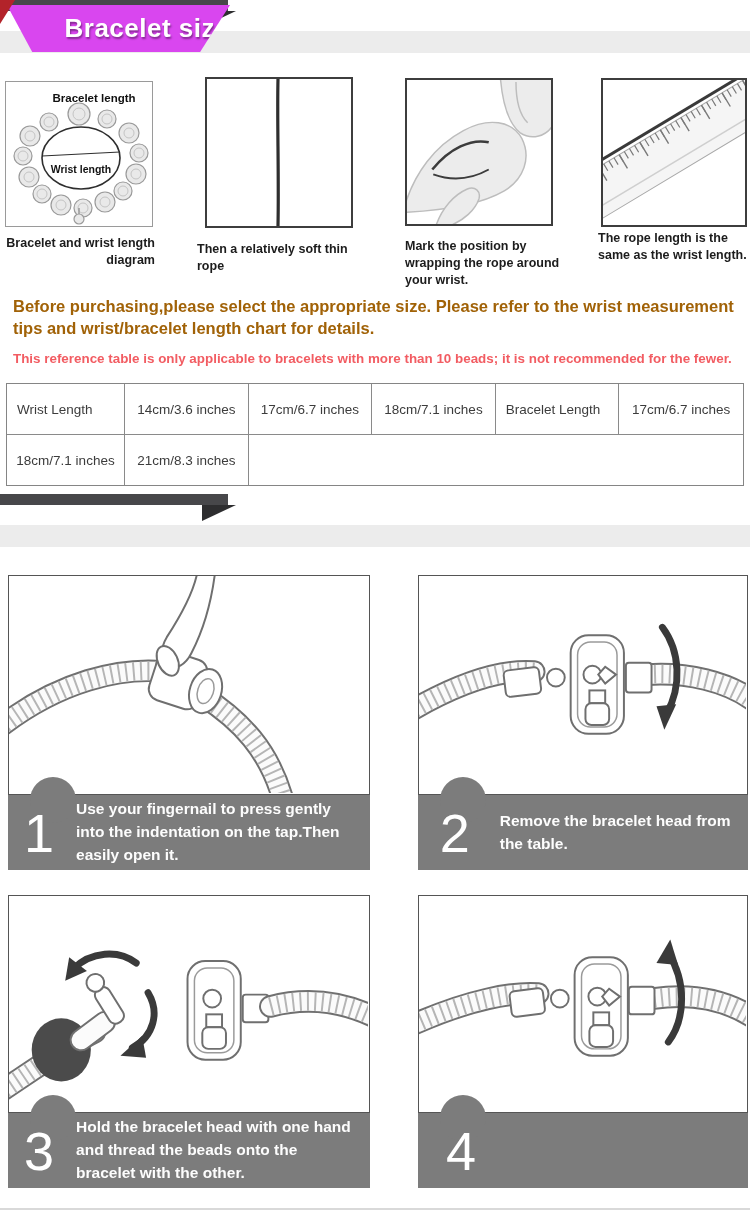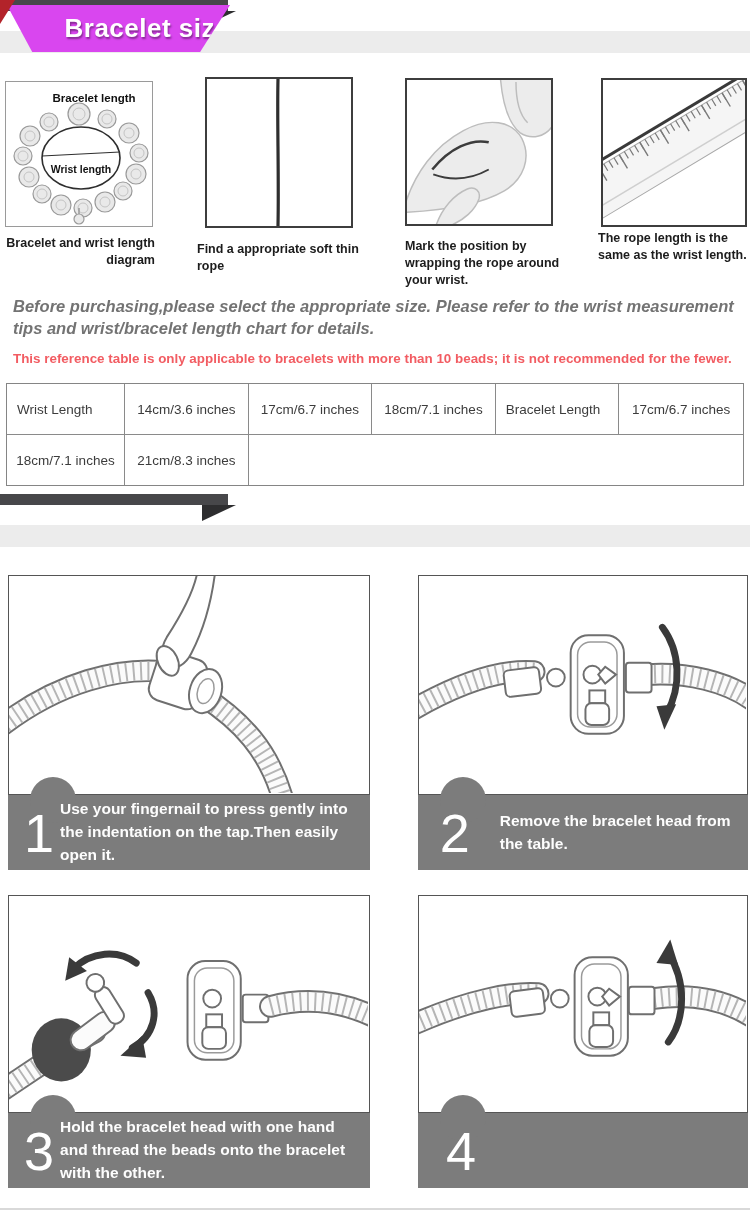--- a/index.html
+++ b/index.html
@@ -21,42 +21,42 @@
                 text-shadow:1px 2px 2px rgba(0,0,0,.4);}
 
   
   .imgbox{position:absolute;background:#fff;box-sizing:border-box;}
   .b1{border:1px solid #9a9a9a;} .b2{border:2px solid #3d3d3d;}
   .cap{position:absolute;font-size:12.5px;font-weight:bold;color:#1c1c1c;line-height:1.35;}
   .ctr{text-align:right;}
 
   
   .note-bold{position:absolute;left:13px;top:295px;width:730px;font-size:16.5px;font-weight:bold;
-             line-height:1.35;color:#737373;font-style:italic;}
+             line-height:1.35;color:#a16207;}
   .note-red{position:absolute;left:13px;top:351px;width:740px;font-size:13.4px;font-weight:bold;
             color:#f25c62;white-space:nowrap;}
 
   
   .sizetable{position:absolute;left:6px;top:383px;width:738px;border:1px solid #858585;
              display:grid;grid-template-columns:118px repeat(5,1fr);box-sizing:border-box;}
   .sizetable .cell{border-right:1px solid #8a8a8a;border-bottom:1px solid #8a8a8a;height:50px;
              display:flex;align-items:center;justify-content:center;font-size:13.5px;color:#3c3c3c;}
   .sizetable .cell:nth-child(6n){border-right:none;}
   .sizetable .cell:nth-child(n+7){border-bottom:none;}
   .sizetable .rowlabel{justify-content:flex-start;padding-left:10px;}
 
   
   .panel{position:absolute;}
   .illus{background:#fff;border:1.5px solid #555;box-sizing:border-box;overflow:hidden;}
   .stepcap{position:relative;background:#7c7c7c;height:75px;display:flex;align-items:center;}
   .bump{position:absolute;left:22px;top:-18px;width:46px;height:46px;border-radius:50%;background:#7c7c7c;}
   .stepnum{position:relative;width:54px;margin-left:16px;text-align:center;color:#fff;
            font-size:54px;line-height:1;font-weight:400;}
   .steptext{position:relative;color:#fdfdfd;font-size:15.5px;font-weight:bold;line-height:1.48;
-           margin-left:6px;margin-right:14px;}
+           margin-left:22px;margin-right:14px;}
   .steptext.wide{margin-left:24px;}
 
   
   .cable-o{stroke:#707070;stroke-width:23;fill:none;stroke-linecap:round;}
   .cable-f{stroke:#fbfbfb;stroke-width:19;fill:none;stroke-linecap:round;}
   .cable-t{stroke:#b5b5b5;stroke-width:19;fill:none;stroke-dasharray:2 5.5;}
   .la{fill:#fff;stroke:#6f6f6f;stroke-width:2;}
   .la-thin{fill:none;stroke:#9a9a9a;stroke-width:1.5;}
   .arrow{fill:none;stroke:#3a3a3a;stroke-width:7;stroke-linecap:round;}
   .ah{fill:#3a3a3a;}
@@ -145,21 +145,21 @@
         <rect x="-50" y="40" width="250" height="3" fill="#3a3a3a"></rect>
         <rect x="-50" y="46" width="250" height="46" fill="#f5f5f5" stroke="#a8a8a8"></rect>
         <line x1="-50" y1="50" x2="200" y2="50" stroke="#7a7a7a" stroke-width="8" stroke-dasharray="1.2 4.8"></line>
         <line x1="-50" y1="54" x2="200" y2="54" stroke="#7a7a7a" stroke-width="16" stroke-dasharray="1.4 22.6"></line>
         <rect x="-50" y="80" width="250" height="1.5" fill="#cfcfcf"></rect>
       </g>
     </svg>
   </div>
 
   <div class="cap ctr" style="left:5px;top:235px;width:150px;">Bracelet and wrist length diagram</div>
-  <div class="cap" style="left:197px;top:241px;width:170px;">Find a appropriate soft thin rope</div>
+  <div class="cap" style="left:197px;top:241px;width:170px;">Then a relatively soft thin rope</div>
   <div class="cap" style="left:405px;top:238px;width:158px;">Mark the position by wrapping the rope around your wrist.</div>
   <div class="cap" style="left:598px;top:230px;width:152px;">The rope length is the same as the wrist length.</div>
 
   <div class="note-bold">Before purchasing,please select the appropriate size. Please refer to the wrist measurement tips and wrist/bracelet length chart for details.</div>
   <div class="note-red">This reference table is only applicable to bracelets with more than 10 beads; it is not recommended for the fewer.</div>
 
   <div class="sizetable">
     <div class="cell rowlabel">Wrist Length</div>
     <div class="cell">14cm/3.6 inches</div>
     <div class="cell">17cm/6.7 inches</div>

